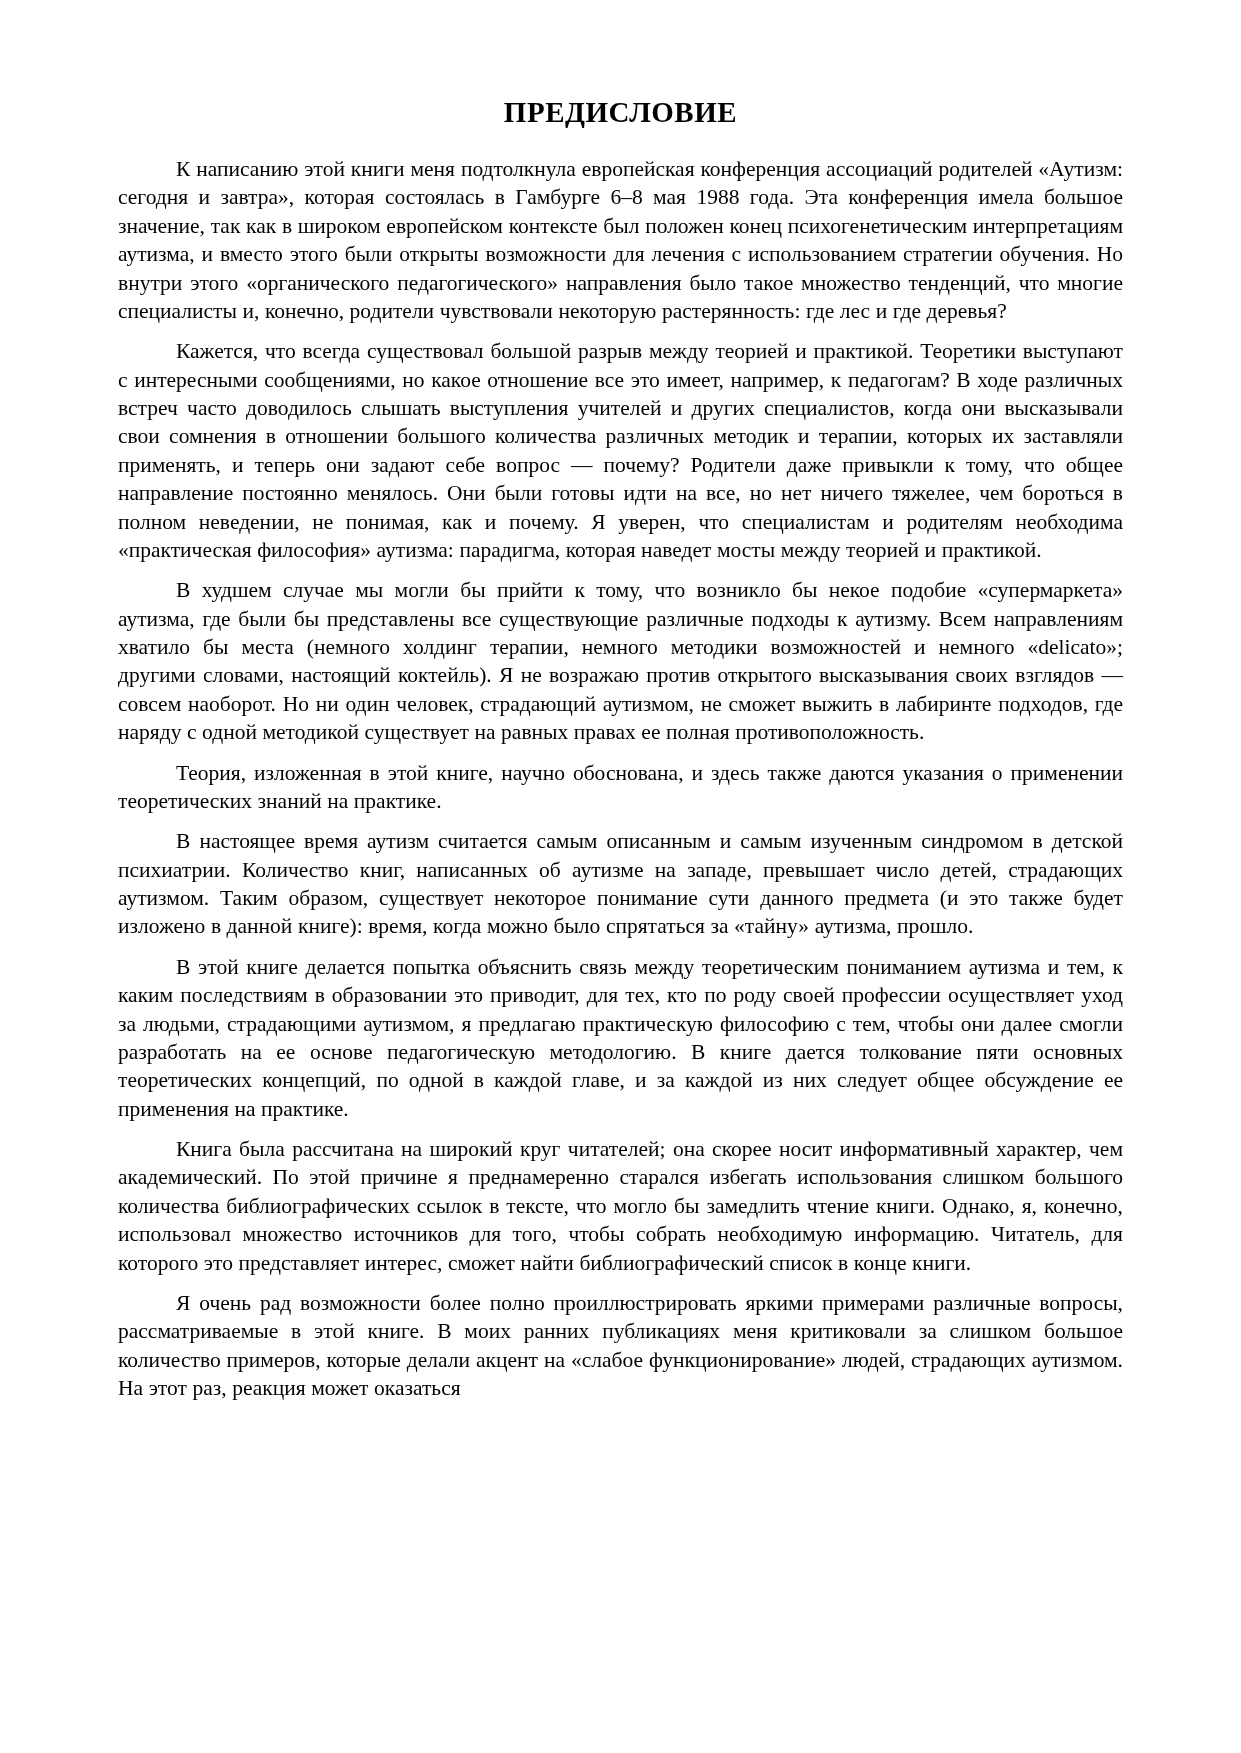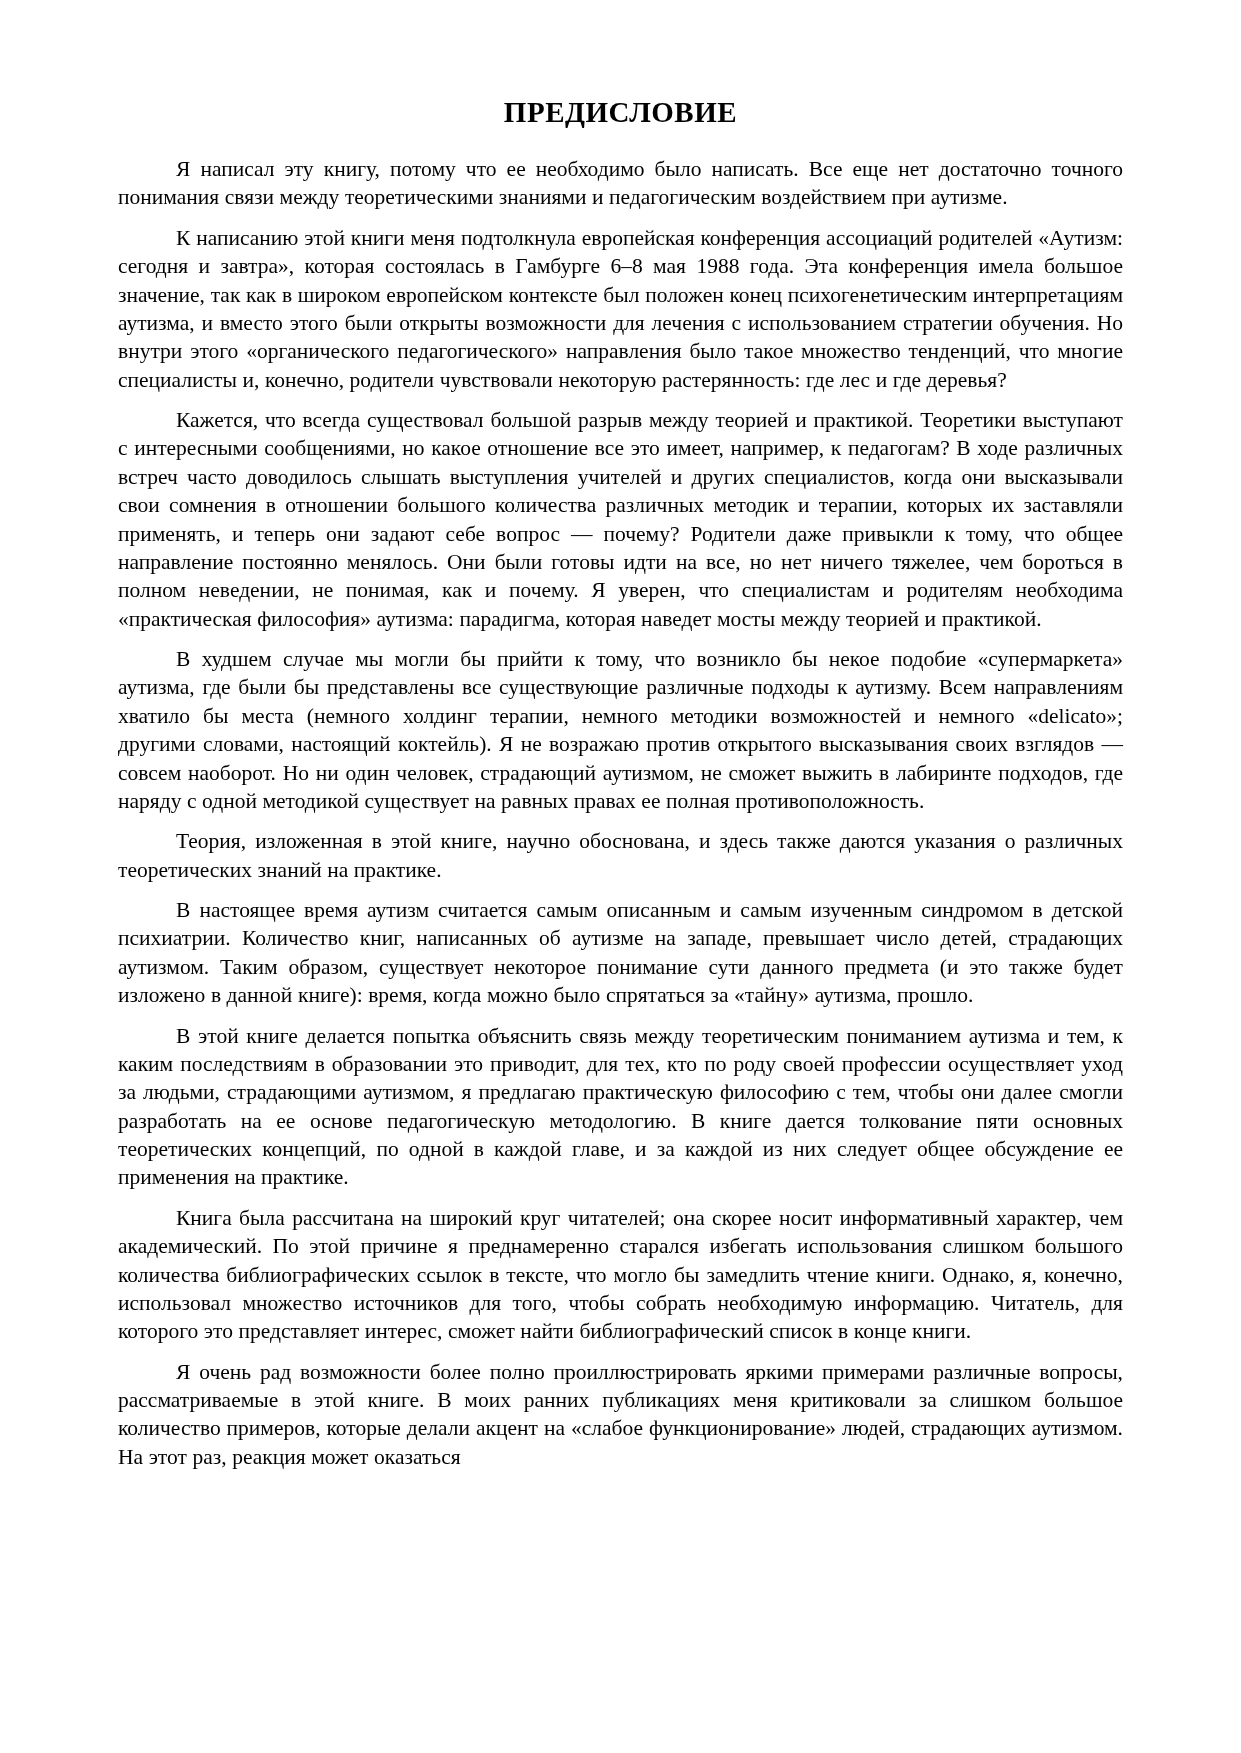--- a/index.html
+++ b/index.html
@@ -38,23 +38,22 @@
   .body-text p + p {
     margin-top: 12px;
   }
 </style>
 </head>
 <body>
 
 <div class="page">
   <h1 class="doc-title">ПРЕДИСЛОВИЕ</h1>
   <div class="body-text">
-    <p>Я написал эту книгу, потому что ее необходимо было написать. Все еще нет достаточно точного понимания связи между теоретическими знаниями и педагогическим воздействием при аутизме.</p>
     <p>К написанию этой книги меня подтолкнула европейская конференция ассоциаций родителей «Аутизм: сегодня и завтра», которая состоялась в Гамбурге 6–8 мая 1988 года. Эта конференция имела большое значение, так как в широком европейском контексте был положен конец психогенетическим интерпретациям аутизма, и вместо этого были открыты возможности для лечения с использованием стратегии обучения. Но внутри этого «органического педагогического» направления было такое множество тенденций, что многие специалисты и, конечно, родители чувствовали некоторую растерянность: где лес и где деревья?</p>
     <p>Кажется, что всегда существовал большой разрыв между теорией и практикой. Теоретики выступают с интересными сообщениями, но какое отношение все это имеет, например, к педагогам? В ходе различных встреч часто доводилось слышать выступления учителей и других специалистов, когда они высказывали свои сомнения в отношении большого количества различных методик и терапии, которых их заставляли применять, и теперь они задают себе вопрос — почему? Родители даже привыкли к тому, что общее направление постоянно менялось. Они были готовы идти на все, но нет ничего тяжелее, чем бороться в полном неведении, не понимая, как и почему. Я уверен, что специалистам и родителям необходима «практическая философия» аутизма: парадигма, которая наведет мосты между теорией и практикой.</p>
     <p>В худшем случае мы могли бы прийти к тому, что возникло бы некое подобие «супермаркета» аутизма, где были бы представлены все существующие различные подходы к аутизму. Всем направлениям хватило бы места (немного холдинг терапии, немного методики возможностей и немного «delicato»; другими словами, настоящий коктейль). Я не возражаю против открытого высказывания своих взглядов — совсем наоборот. Но ни один человек, страдающий аутизмом, не сможет выжить в лабиринте подходов, где наряду с одной методикой существует на равных правах ее полная противоположность.</p>
-    <p>Теория, изложенная в этой книге, научно обоснована, и здесь также даются указания о различных теоретических знаний на практике.</p>
+    <p>Теория, изложенная в этой книге, научно обоснована, и здесь также даются указания о применении теоретических знаний на практике.</p>
     <p>В настоящее время аутизм считается самым описанным и самым изученным синдромом в детской психиатрии. Количество книг, написанных об аутизме на западе, превышает число детей, страдающих аутизмом. Таким образом, существует некоторое понимание сути данного предмета (и это также будет изложено в данной книге): время, когда можно было спрятаться за «тайну» аутизма, прошло.</p>
     <p>В этой книге делается попытка объяснить связь между теоретическим пониманием аутизма и тем, к каким последствиям в образовании это приводит, для тех, кто по роду своей профессии осуществляет уход за людьми, страдающими аутизмом, я предлагаю практическую философию с тем, чтобы они далее смогли разработать на ее основе педагогическую методологию. В книге дается толкование пяти основных теоретических концепций, по одной в каждой главе, и за каждой из них следует общее обсуждение ее применения на практике.</p>
     <p>Книга была рассчитана на широкий круг читателей; она скорее носит информативный характер, чем академический. По этой причине я преднамеренно старался избегать использования слишком большого количества библиографических ссылок в тексте, что могло бы замедлить чтение книги. Однако, я, конечно, использовал множество источников для того, чтобы собрать необходимую информацию. Читатель, для которого это представляет интерес, сможет найти библиографический список в конце книги.</p>
     <p>Я очень рад возможности более полно проиллюстрировать яркими примерами различные вопросы, рассматриваемые в этой книге. В моих ранних публикациях меня критиковали за слишком большое количество примеров, которые делали акцент на «слабое функционирование» людей, страдающих аутизмом. На этот раз, реакция может оказаться</p>
   </div>
 </div>
 
 </body></html>

